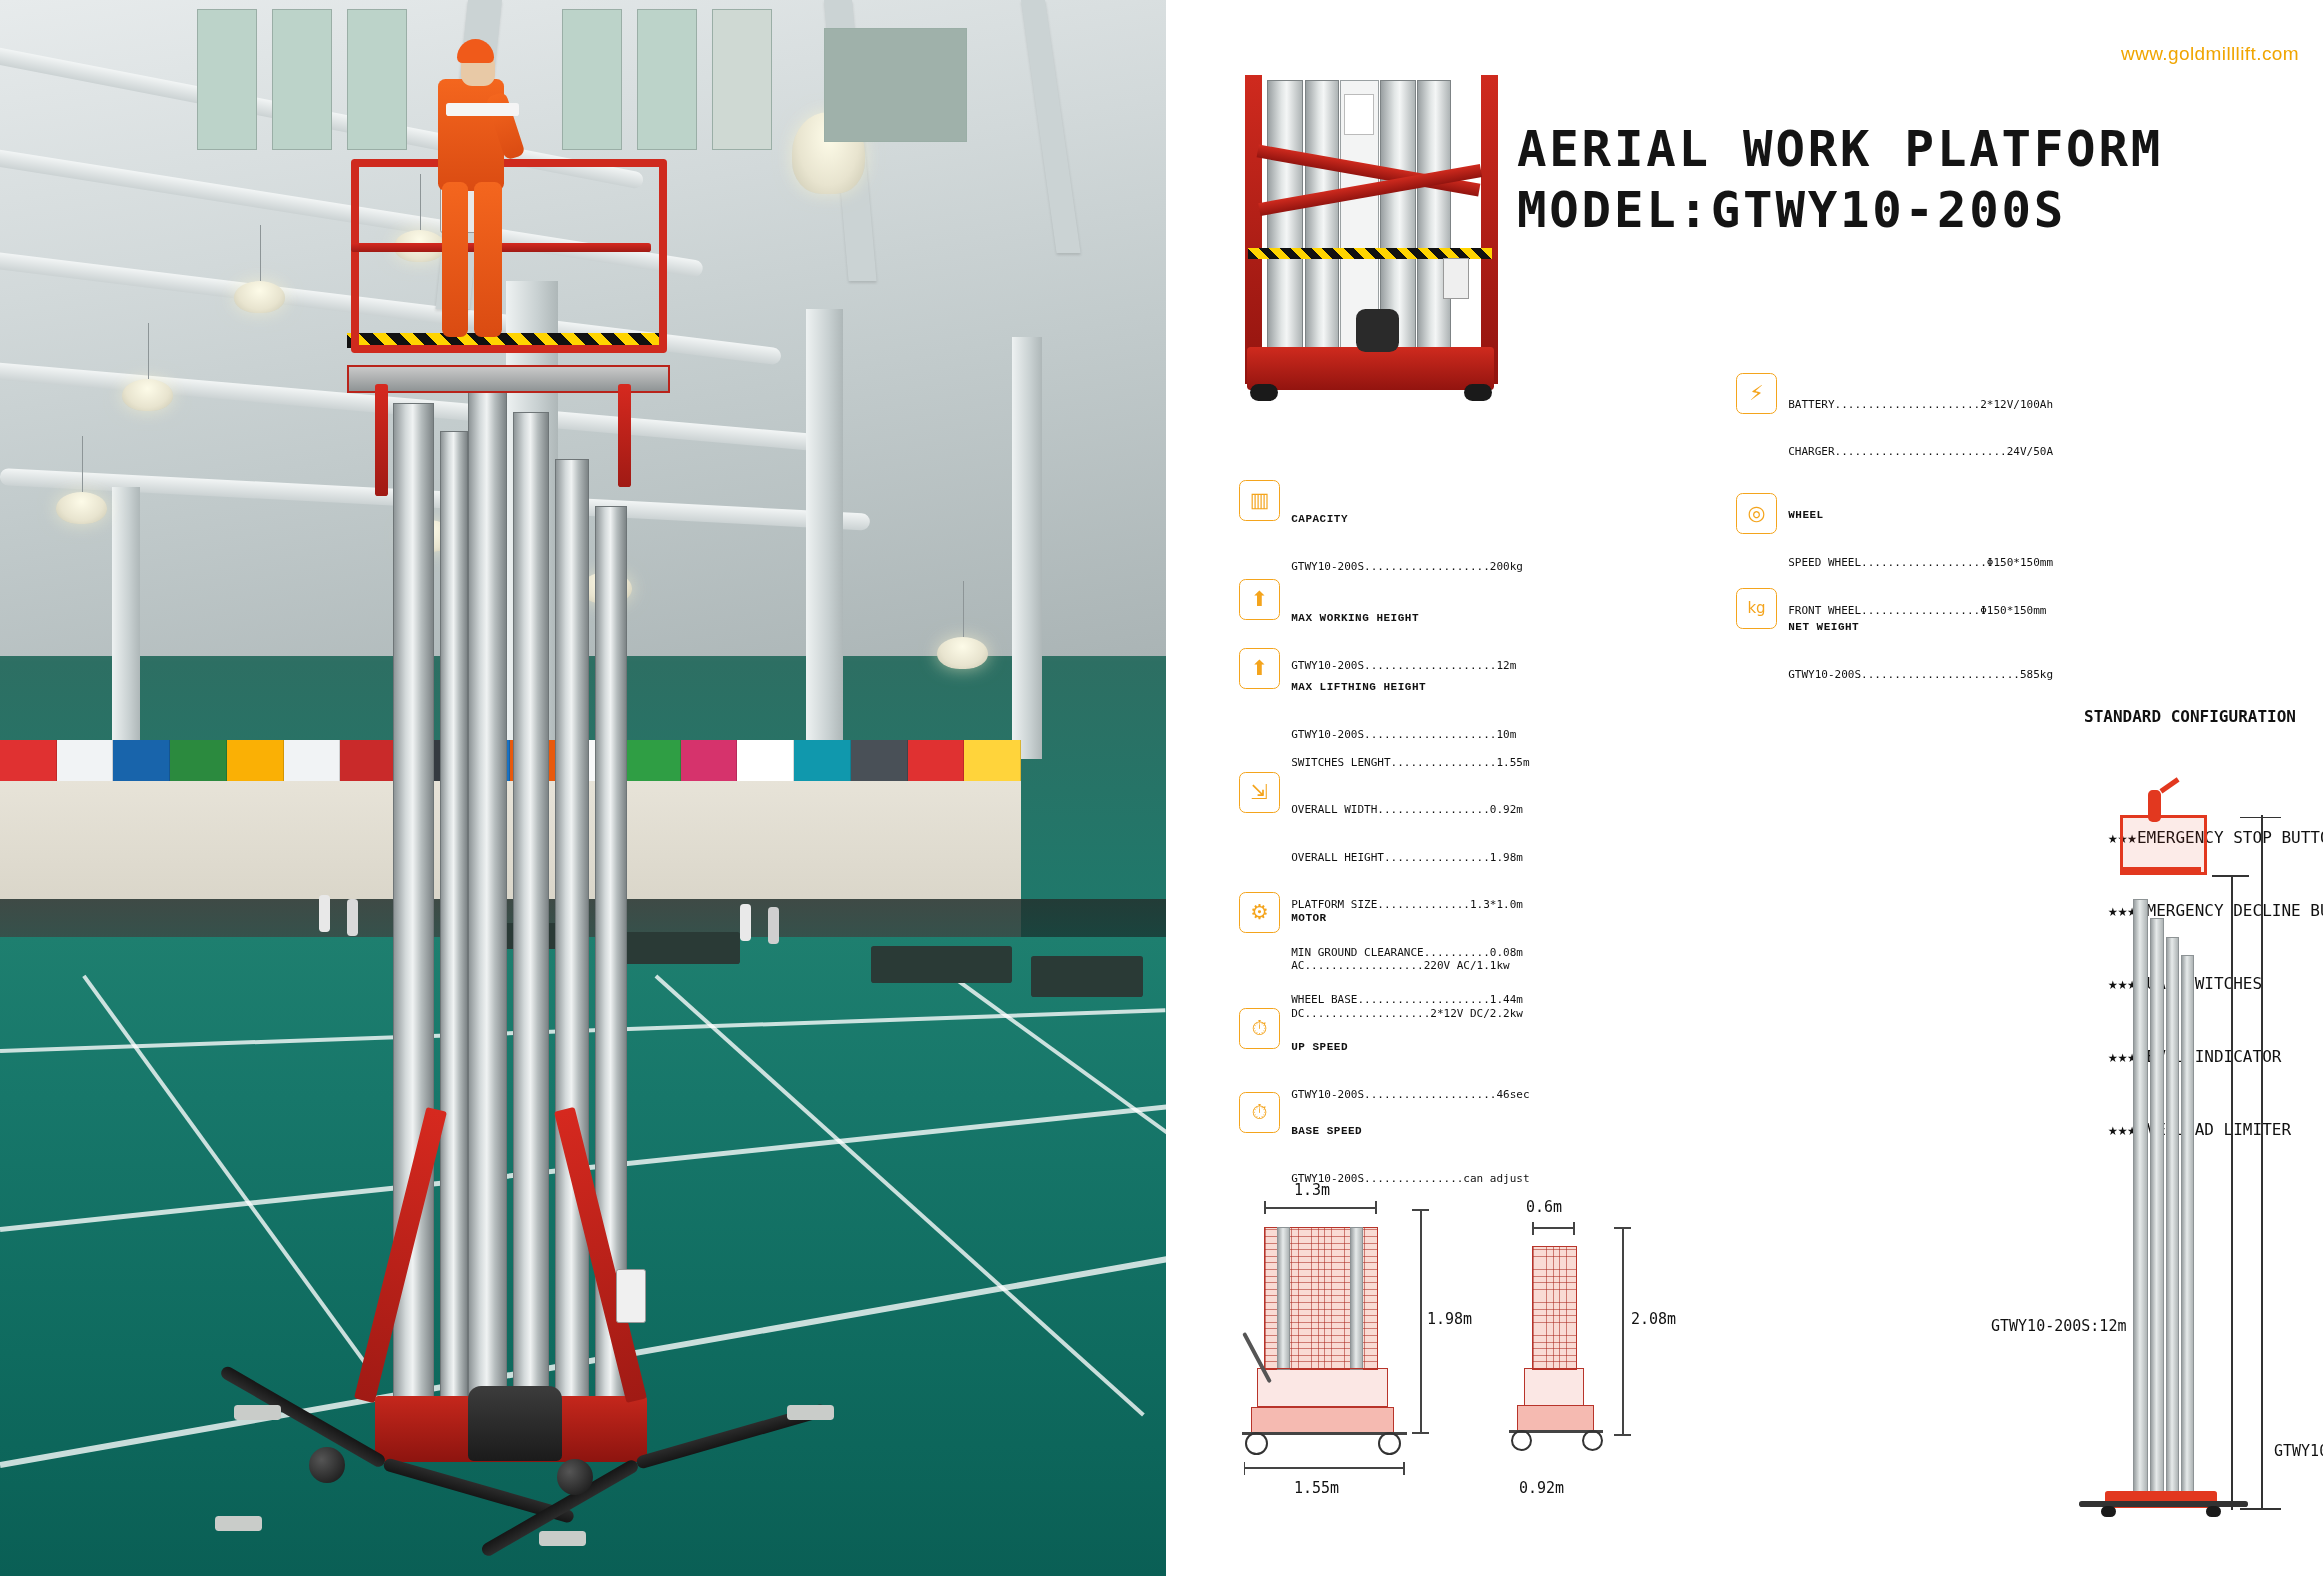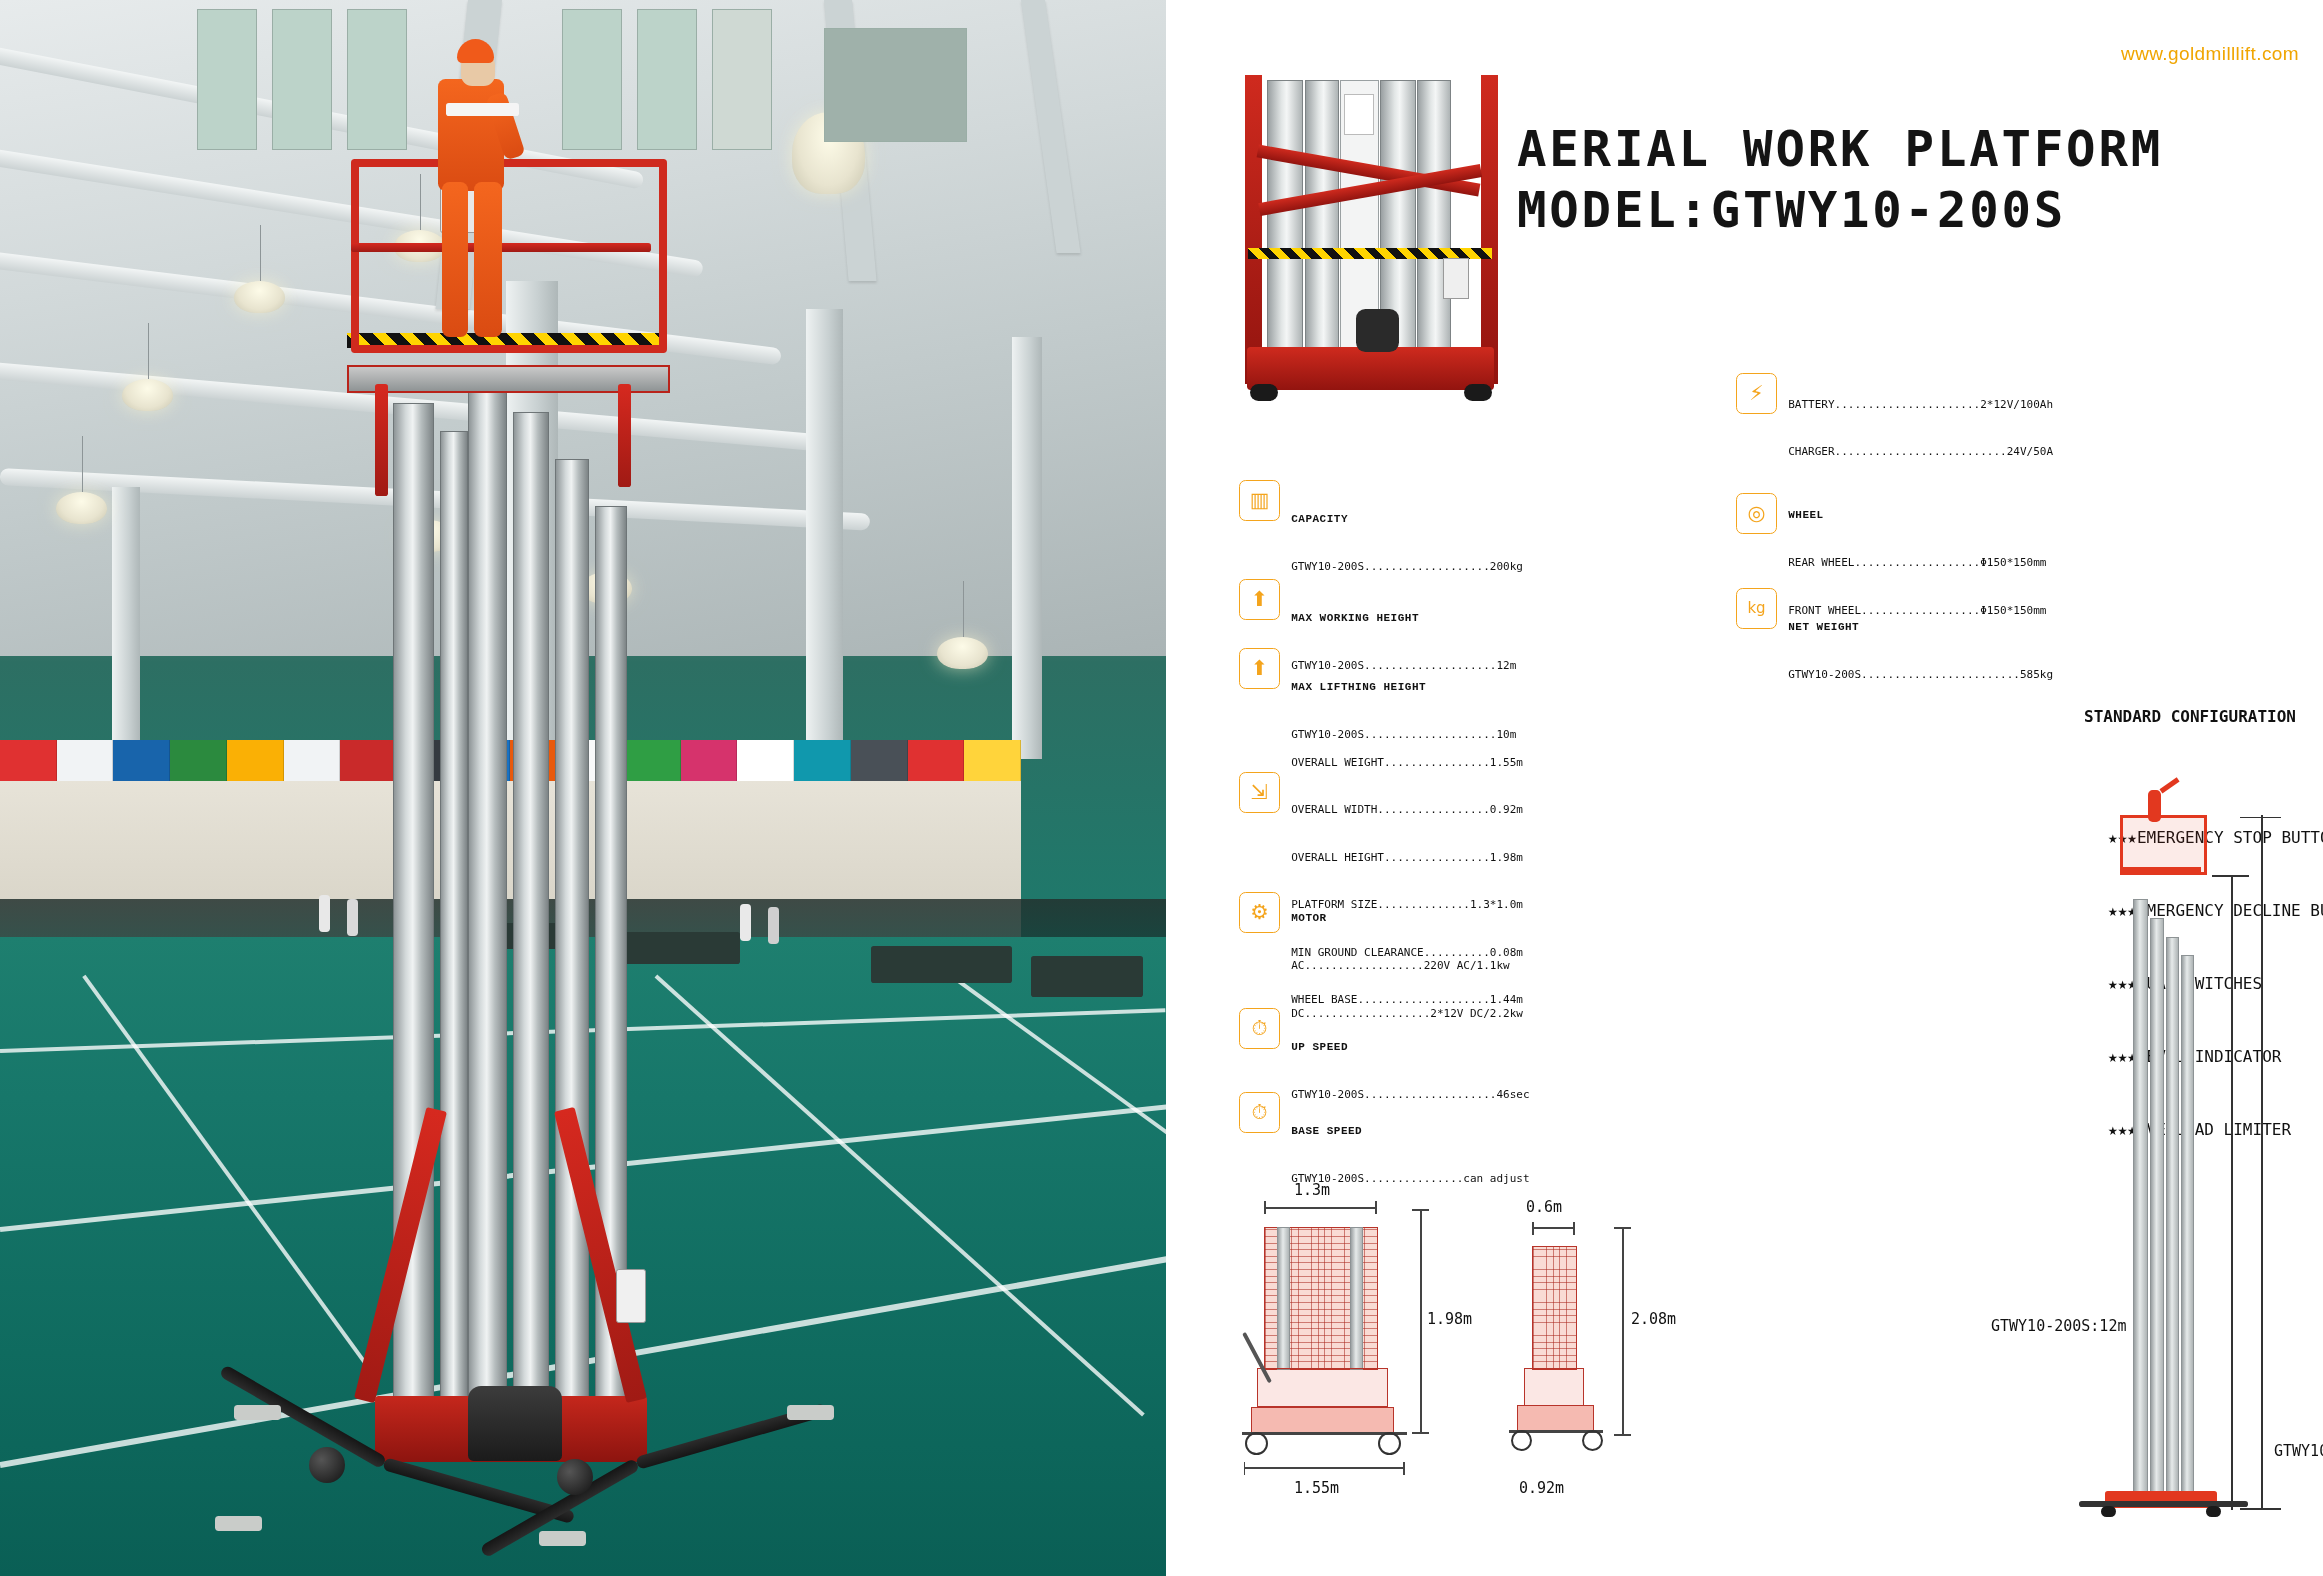--- a/index.html
+++ b/index.html
@@ -548,21 +548,21 @@
         <div class="head">MAX LIFTHING HEIGHT</div>
         <div>GTWY10-200S....................10m</div>
       </div>
     </div>
 
     <div class="spec" style="left:73px;top:723px;">
       <div class="sicon" style="margin-top:49px;">
           <span class="glyph">⇲</span>
         </div>
       <div class="stext">
-        <div>OVERALL WEIGHT................1.55m</div>
+        <div>SWITCHES LENGHT................1.55m</div>
         <div>OVERALL WIDTH.................0.92m</div>
         <div>OVERALL HEIGHT................1.98m</div>
         <div>PLATFORM SIZE..............1.3*1.0m</div>
         <div>MIN GROUND CLEARANCE..........0.08m</div>
         <div>WHEEL BASE....................1.44m</div>
       </div>
     </div>
 
     <div class="spec" style="left:73px;top:879px;">
       <div class="sicon" style="margin-top:13px;">
@@ -604,21 +604,21 @@
         <div>CHARGER..........................24V/50A</div>
       </div>
     </div>
 
     <div class="spec" style="left:570px;top:476px;">
       <div class="sicon" style="margin-top:17px;">
           <span class="glyph">◎</span>
         </div>
       <div class="stext">
         <div class="head">WHEEL</div>
-        <div>REAR WHEEL...................Φ150*150mm</div>
+        <div>SPEED WHEEL...................Φ150*150mm</div>
         <div>FRONT WHEEL..................Φ150*150mm</div>
       </div>
     </div>
 
     <div class="spec" style="left:570px;top:588px;">
       <div class="sicon">
           <span class="glyph" style="font-size:15px;">kg</span>
         </div>
       <div class="stext">
         <div class="head">NET WEIGHT</div>

